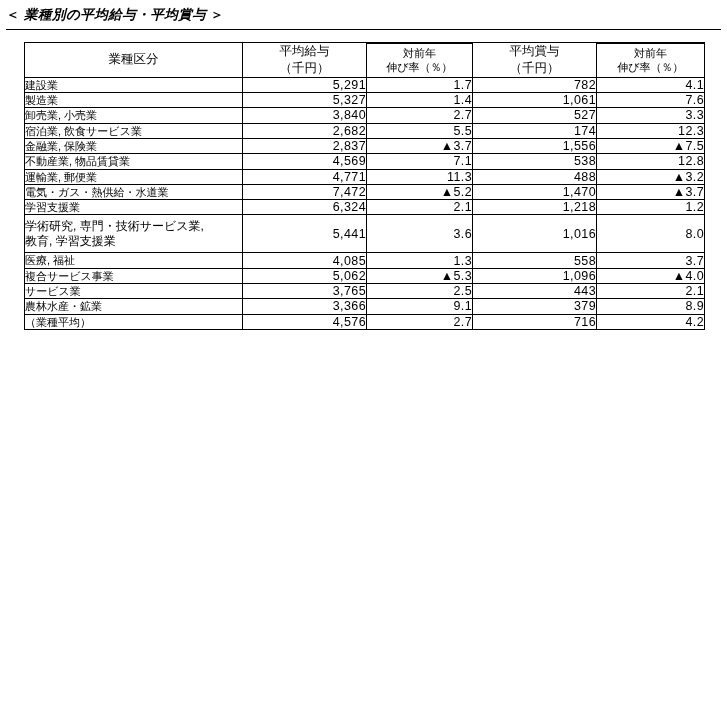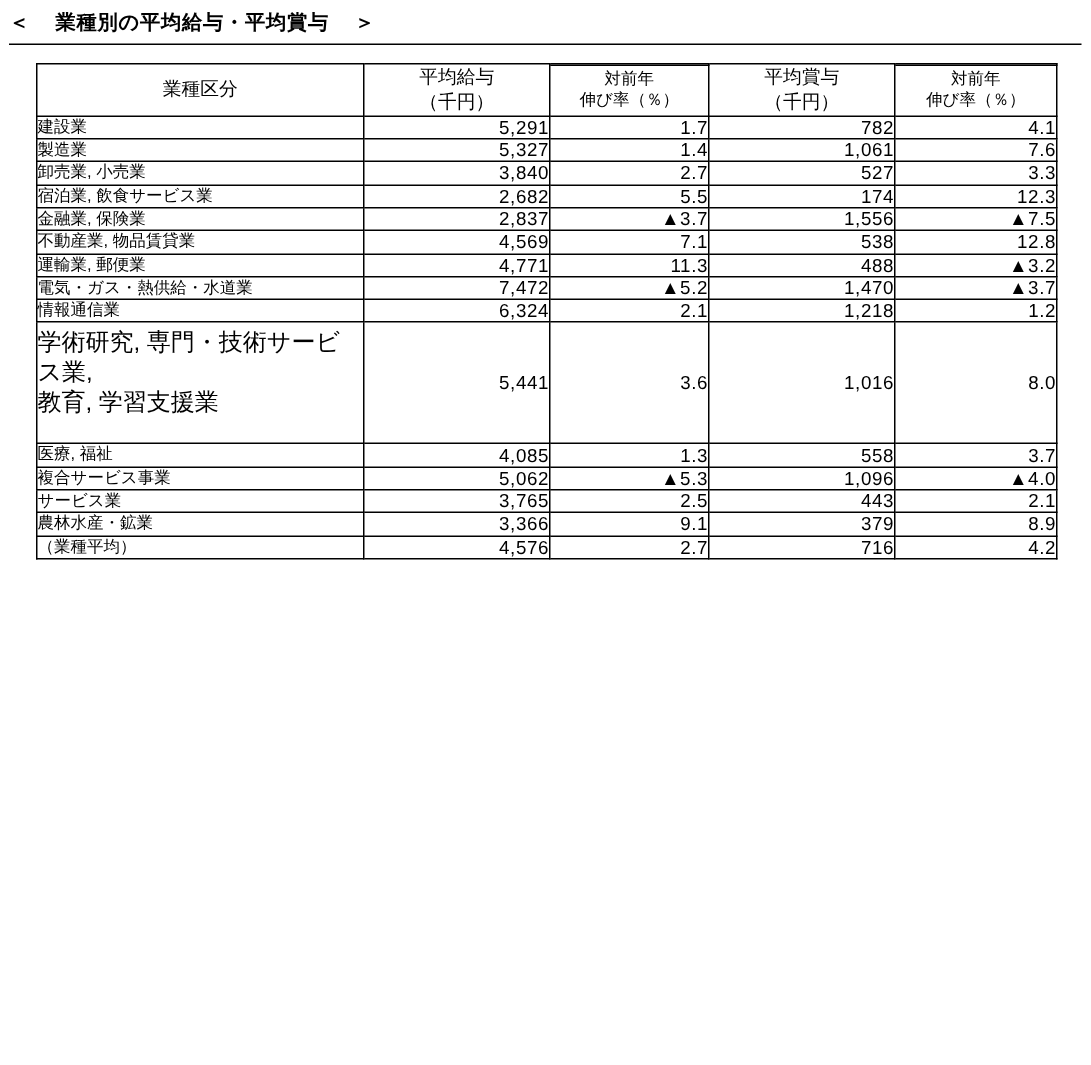--- a/index.html
+++ b/index.html
@@ -28,22 +28,23 @@
     padding: 6px 0 3px 6px;
     font-size: 13.5px;
     font-weight: bold;
     letter-spacing: 0.5px;
   }
   .title-row .bracket {
     font-weight: bold;
     font-size: 13.5px;
   }
   .title-row .title-text {
-    margin: 0 17px;
+    margin: 0 4px;
     font-weight: bold;
+    font-style: italic;
   }
   .title-rule {
     border-top: 1px solid #000;
     margin: 2px 6px 0 6px;
   }
   
   table.data {
     border-collapse: collapse;
     margin: 12px 6px 0 24px;
     table-layout: fixed;
@@ -77,22 +78,22 @@
   }
   .cat {
     text-align: left;
     padding: 7px 6px 7px 10px;
     line-height: 1.3;
     font-size: 11px;
   }
   .cat.two-line {
     line-height: 1.25;
     padding-top: 4px;
-    padding-bottom: 16px;
-    font-size: 16px;
+    padding-bottom: 3px;
+    font-size: 12px;
   }
   .num {
     text-align: right;
     padding: 7px 10px 7px 4px;
     font-size: 12.5px;
     letter-spacing: 0.4px;
     margin-left: 26px;
   }
   
   col.c-cat   { width: 218px; }
@@ -199,21 +200,21 @@
         <td class="num">▲3.2</td>
       </tr>
       <tr>
         <td class="cat">電気・ガス・熱供給・水道業</td>
         <td class="num">7,472</td>
         <td class="num">▲5.2</td>
         <td class="num">1,470</td>
         <td class="num">▲3.7</td>
       </tr>
       <tr>
-        <td class="cat">情報通信業</td>
+        <td class="cat">学習支援業</td>
         <td class="num">6,324</td>
         <td class="num">2.1</td>
         <td class="num">1,218</td>
         <td class="num">1.2</td>
       </tr>
       <tr>
         <td class="cat two-line">
           <div>学術研究, 専門・技術サービス業,</div>
           <div>教育, 学習支援業</div>
         </td>

